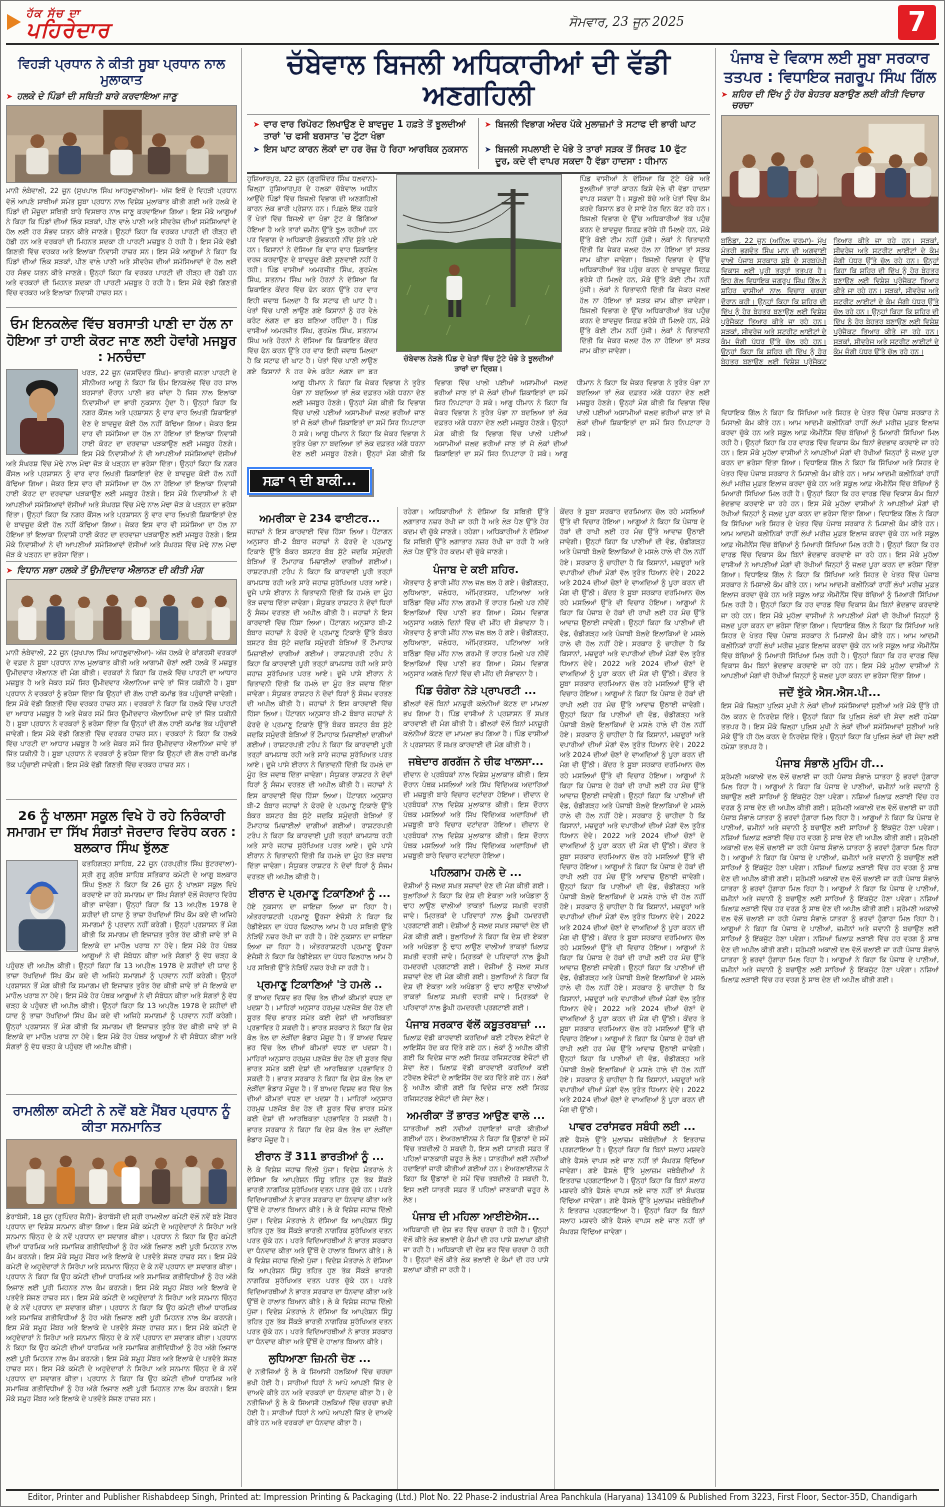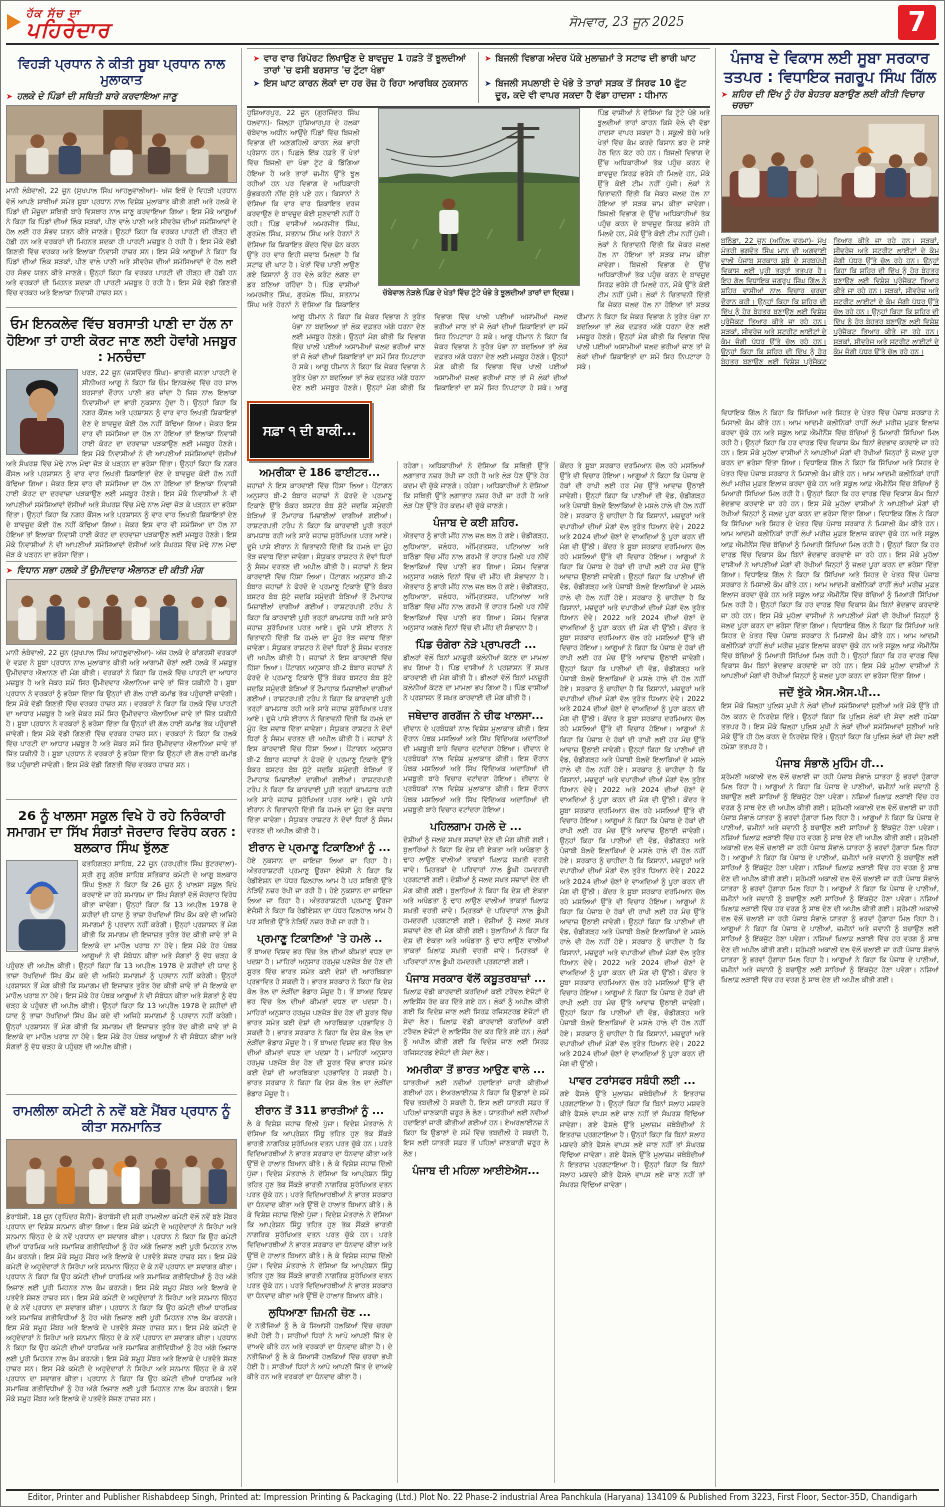--- a/index.html
+++ b/index.html
@@ -45,29 +45,29 @@
   .float-photo svg { display:block; width:100%; }
 
   
   .main-hl { font-size:27px; font-weight:bold; text-align:center; color:#111c40; margin:0 0 4px; line-height:1.15; }
   .bullets { display:grid; grid-template-columns:1fr 1fr; grid-template-rows:auto auto; grid-auto-flow:column;
              border-top:1px solid #999; border-bottom:2px solid #444; padding:3px 0; column-gap:0; }
   .bullet { display:flex; gap:4px; font-size:9px; font-weight:bold; line-height:1.3; padding:1px 6px; }
   .bullet:nth-child(-n+2) { border-right:1px solid #999; }
   .main-body { display:flex; gap:18px; margin-top:0; }
   .main-col { flex:1; height:200px; }
-  .main-photo-wrap { width:202px; flex:none;font-family:Liberation Serif, serif; }
+  .main-photo-wrap { width:166px; flex:none; }
   .main-photo { border:1px solid #777; height:178px; }
   .main-photo svg { display:block; width:100%; height:100%; }
   .photo-caption { font-size:7.5px; font-weight:bold; text-align:center; line-height:1.3; margin-top:2px; }
   .main-bottom { margin-top:4px; height:84px; column-count:3; column-gap:9px;margin-left:45px; }
 
   
   .cont-header { display:inline-block; background:#141414; color:#fff; font-weight:bold; font-size:13px;
-                 padding:20px 14px; margin:5px 0 0; border:2px solid #c2410c;
+                 padding:4px 14px; margin:5px 0 12px; border:2px solid #3b82f6;
                  box-shadow:inset 0 0 0 1px #fff, 2px 2px 0 #888; }
   .cont-cols { display:flex; height:1022px; overflow:hidden; }
   .cont-col { flex:1; padding:0 5px; border-left:1px solid #b5b5b5; overflow:hidden; }
   .cont-col:first-child { border-left:none; padding-left:0; }
   .seg-head { font-weight:bold; font-size:10.5px; text-align:center; margin:5px 0 2px; color:#101010; }
   .seg-body { font-size:7px; line-height:1.45; text-align:justify; color:#1c1c1c; }
 
   
   .two-col { column-count:2; column-gap:7px; height:172px;text-decoration:underline; }
   .right-cont { height:1074px; overflow:hidden; }
@@ -226,20 +226,21 @@
           <span>ਡੇਰਾਬੱਸੀ, 18 ਜੂਨ (ਰੁਪਿੰਦਰ ਜੈਨੀ)- ਡੇਰਾਬੱਸੀ ਦੀ ਸ਼੍ਰੀ ਰਾਮਲੀਲਾ ਕਮੇਟੀ ਵੱਲੋਂ ਨਵੇਂ ਬਣੇ ਮੈਂਬਰ ਪ੍ਰਧਾਨ ਦਾ ਵਿਸ਼ੇਸ਼ ਸਨਮਾਨ ਕੀਤਾ ਗਿਆ।</span>
           <span>ਇਸ ਮੌਕੇ ਕਮੇਟੀ ਦੇ ਅਹੁਦੇਦਾਰਾਂ ਨੇ ਸਿਰੋਪਾ ਅਤੇ ਸਨਮਾਨ ਚਿੰਨ੍ਹ ਦੇ ਕੇ ਨਵੇਂ ਪ੍ਰਧਾਨ ਦਾ ਸਵਾਗਤ ਕੀਤਾ। ਪ੍ਰਧਾਨ ਨੇ ਕਿਹਾ ਕਿ ਉਹ ਕਮੇਟੀ ਦੀਆਂ ਧਾਰਮਿਕ ਅਤੇ ਸਮਾਜਿਕ ਗਤੀਵਿਧੀਆਂ ਨੂੰ ਹੋਰ ਅੱਗੇ ਲਿਜਾਣ ਲਈ ਪੂਰੀ ਮਿਹਨਤ ਨਾਲ ਕੰਮ ਕਰਨਗੇ। ਇਸ ਮੌਕੇ ਸਮੂਹ ਮੈਂਬਰ ਅਤੇ ਇਲਾਕੇ ਦੇ ਪਤਵੰਤੇ ਸੱਜਣ ਹਾਜ਼ਰ ਸਨ। ਇਸ ਮੌਕੇ ਕਮੇਟੀ ਦੇ ਅਹੁਦੇਦਾਰਾਂ ਨੇ ਸਿਰੋਪਾ ਅਤੇ ਸਨਮਾਨ ਚਿੰਨ੍ਹ ਦੇ ਕੇ ਨਵੇਂ ਪ੍ਰਧਾਨ ਦਾ ਸਵਾਗਤ ਕੀਤਾ। ਪ੍ਰਧਾਨ ਨੇ ਕਿਹਾ ਕਿ ਉਹ ਕਮੇਟੀ ਦੀਆਂ ਧਾਰਮਿਕ ਅਤੇ ਸਮਾਜਿਕ ਗਤੀਵਿਧੀਆਂ ਨੂੰ ਹੋਰ ਅੱਗੇ ਲਿਜਾਣ ਲਈ ਪੂਰੀ ਮਿਹਨਤ ਨਾਲ ਕੰਮ ਕਰਨਗੇ। ਇਸ ਮੌਕੇ ਸਮੂਹ ਮੈਂਬਰ ਅਤੇ ਇਲਾਕੇ ਦੇ ਪਤਵੰਤੇ ਸੱਜਣ ਹਾਜ਼ਰ ਸਨ। ਇਸ ਮੌਕੇ ਕਮੇਟੀ ਦੇ ਅਹੁਦੇਦਾਰਾਂ ਨੇ ਸਿਰੋਪਾ ਅਤੇ ਸਨਮਾਨ ਚਿੰਨ੍ਹ ਦੇ ਕੇ ਨਵੇਂ ਪ੍ਰਧਾਨ ਦਾ ਸਵਾਗਤ ਕੀਤਾ। ਪ੍ਰਧਾਨ ਨੇ ਕਿਹਾ ਕਿ ਉਹ ਕਮੇਟੀ ਦੀਆਂ ਧਾਰਮਿਕ ਅਤੇ ਸਮਾਜਿਕ ਗਤੀਵਿਧੀਆਂ ਨੂੰ ਹੋਰ ਅੱਗੇ ਲਿਜਾਣ ਲਈ ਪੂਰੀ ਮਿਹਨਤ ਨਾਲ ਕੰਮ ਕਰਨਗੇ। ਇਸ ਮੌਕੇ ਸਮੂਹ ਮੈਂਬਰ ਅਤੇ ਇਲਾਕੇ ਦੇ ਪਤਵੰਤੇ ਸੱਜਣ ਹਾਜ਼ਰ ਸਨ। ਇਸ ਮੌਕੇ ਕਮੇਟੀ ਦੇ ਅਹੁਦੇਦਾਰਾਂ ਨੇ ਸਿਰੋਪਾ ਅਤੇ ਸਨਮਾਨ ਚਿੰਨ੍ਹ ਦੇ ਕੇ ਨਵੇਂ ਪ੍ਰਧਾਨ ਦਾ ਸਵਾਗਤ ਕੀਤਾ। ਪ੍ਰਧਾਨ ਨੇ ਕਿਹਾ ਕਿ ਉਹ ਕਮੇਟੀ ਦੀਆਂ ਧਾਰਮਿਕ ਅਤੇ ਸਮਾਜਿਕ ਗਤੀਵਿਧੀਆਂ ਨੂੰ ਹੋਰ ਅੱਗੇ ਲਿਜਾਣ ਲਈ ਪੂਰੀ ਮਿਹਨਤ ਨਾਲ ਕੰਮ ਕਰਨਗੇ। ਇਸ ਮੌਕੇ ਸਮੂਹ ਮੈਂਬਰ ਅਤੇ ਇਲਾਕੇ ਦੇ ਪਤਵੰਤੇ ਸੱਜਣ ਹਾਜ਼ਰ ਸਨ। ਇਸ ਮੌਕੇ ਕਮੇਟੀ ਦੇ ਅਹੁਦੇਦਾਰਾਂ ਨੇ ਸਿਰੋਪਾ ਅਤੇ ਸਨਮਾਨ ਚਿੰਨ੍ਹ ਦੇ ਕੇ ਨਵੇਂ ਪ੍ਰਧਾਨ ਦਾ ਸਵਾਗਤ ਕੀਤਾ। ਪ੍ਰਧਾਨ ਨੇ ਕਿਹਾ ਕਿ ਉਹ ਕਮੇਟੀ ਦੀਆਂ ਧਾਰਮਿਕ ਅਤੇ ਸਮਾਜਿਕ ਗਤੀਵਿਧੀਆਂ ਨੂੰ ਹੋਰ ਅੱਗੇ ਲਿਜਾਣ ਲਈ ਪੂਰੀ ਮਿਹਨਤ ਨਾਲ ਕੰਮ ਕਰਨਗੇ। ਇਸ ਮੌਕੇ ਸਮੂਹ ਮੈਂਬਰ ਅਤੇ ਇਲਾਕੇ ਦੇ ਪਤਵੰਤੇ ਸੱਜਣ ਹਾਜ਼ਰ ਸਨ।</span>
         </p>
       </article>
 
     </section>
 
     <section class="col-mid">
 
       <article>
+        <h1 class="main-hl">ਚੱਬੇਵਾਲ ਬਿਜਲੀ ਅਧਿਕਾਰੀਆਂ ਦੀ ਵੱਡੀ ਅਣਗਹਿਲੀ</h1>
 
         <div class="bullets">
           <div class="bullet">
             <span class="arr">➤</span>
             <span>ਵਾਰ ਵਾਰ ਰਿਪੋਰਟ ਲਿਖਾਉਣ ਦੇ ਬਾਵਜੂਦ 1 ਹਫ਼ਤੇ ਤੋਂ ਝੂਲਦੀਆਂ ਤਾਰਾਂ 'ਚ ਫਸੀ ਬਰਸਾਤ 'ਚ ਟੁੱਟਾ ਖੰਭਾ</span>
           </div>
           <div class="bullet">
             <span class="arr arr-navy">➤</span>
             <span>ਇਸ ਘਾਟ ਕਾਰਨ ਲੋਕਾਂ ਦਾ ਹਰ ਰੋਜ਼ ਹੋ ਰਿਹਾ ਆਰਥਿਕ ਨੁਕਸਾਨ</span>
           </div>
@@ -295,21 +296,21 @@
           <span>ਆਗੂ ਧੀਮਾਨ ਨੇ ਕਿਹਾ ਕਿ ਜੇਕਰ ਵਿਭਾਗ ਨੇ ਤੁਰੰਤ ਖੰਭਾ ਨਾ ਬਦਲਿਆ ਤਾਂ ਲੋਕ ਦਫ਼ਤਰ ਅੱਗੇ ਧਰਨਾ ਦੇਣ ਲਈ ਮਜਬੂਰ ਹੋਣਗੇ। ਉਨ੍ਹਾਂ ਮੰਗ ਕੀਤੀ ਕਿ ਵਿਭਾਗ ਵਿੱਚ ਖਾਲੀ ਪਈਆਂ ਅਸਾਮੀਆਂ ਜਲਦ ਭਰੀਆਂ ਜਾਣ ਤਾਂ ਜੋ ਲੋਕਾਂ ਦੀਆਂ ਸ਼ਿਕਾਇਤਾਂ ਦਾ ਸਮੇਂ ਸਿਰ ਨਿਪਟਾਰਾ ਹੋ ਸਕੇ। ਆਗੂ ਧੀਮਾਨ ਨੇ ਕਿਹਾ ਕਿ ਜੇਕਰ ਵਿਭਾਗ ਨੇ ਤੁਰੰਤ ਖੰਭਾ ਨਾ ਬਦਲਿਆ ਤਾਂ ਲੋਕ ਦਫ਼ਤਰ ਅੱਗੇ ਧਰਨਾ ਦੇਣ ਲਈ ਮਜਬੂਰ ਹੋਣਗੇ। ਉਨ੍ਹਾਂ ਮੰਗ ਕੀਤੀ ਕਿ ਵਿਭਾਗ ਵਿੱਚ ਖਾਲੀ ਪਈਆਂ ਅਸਾਮੀਆਂ ਜਲਦ ਭਰੀਆਂ ਜਾਣ ਤਾਂ ਜੋ ਲੋਕਾਂ ਦੀਆਂ ਸ਼ਿਕਾਇਤਾਂ ਦਾ ਸਮੇਂ ਸਿਰ ਨਿਪਟਾਰਾ ਹੋ ਸਕੇ। ਆਗੂ ਧੀਮਾਨ ਨੇ ਕਿਹਾ ਕਿ ਜੇਕਰ ਵਿਭਾਗ ਨੇ ਤੁਰੰਤ ਖੰਭਾ ਨਾ ਬਦਲਿਆ ਤਾਂ ਲੋਕ ਦਫ਼ਤਰ ਅੱਗੇ ਧਰਨਾ ਦੇਣ ਲਈ ਮਜਬੂਰ ਹੋਣਗੇ। ਉਨ੍ਹਾਂ ਮੰਗ ਕੀਤੀ ਕਿ ਵਿਭਾਗ ਵਿੱਚ ਖਾਲੀ ਪਈਆਂ ਅਸਾਮੀਆਂ ਜਲਦ ਭਰੀਆਂ ਜਾਣ ਤਾਂ ਜੋ ਲੋਕਾਂ ਦੀਆਂ ਸ਼ਿਕਾਇਤਾਂ ਦਾ ਸਮੇਂ ਸਿਰ ਨਿਪਟਾਰਾ ਹੋ ਸਕੇ। ਆਗੂ ਧੀਮਾਨ ਨੇ ਕਿਹਾ ਕਿ ਜੇਕਰ ਵਿਭਾਗ ਨੇ ਤੁਰੰਤ ਖੰਭਾ ਨਾ ਬਦਲਿਆ ਤਾਂ ਲੋਕ ਦਫ਼ਤਰ ਅੱਗੇ ਧਰਨਾ ਦੇਣ ਲਈ ਮਜਬੂਰ ਹੋਣਗੇ। ਉਨ੍ਹਾਂ ਮੰਗ ਕੀਤੀ ਕਿ ਵਿਭਾਗ ਵਿੱਚ ਖਾਲੀ ਪਈਆਂ ਅਸਾਮੀਆਂ ਜਲਦ ਭਰੀਆਂ ਜਾਣ ਤਾਂ ਜੋ ਲੋਕਾਂ ਦੀਆਂ ਸ਼ਿਕਾਇਤਾਂ ਦਾ ਸਮੇਂ ਸਿਰ ਨਿਪਟਾਰਾ ਹੋ ਸਕੇ।</span>
         </div>
       </article>
 
       <section>
         <div class="cont-header">
           <span>ਸਫ਼ਾ ੧ ਦੀ ਬਾਕੀ...</span>
         </div>
         <div class="cont-cols">
           <div class="cont-col">
-              <div class="seg-head">ਅਮਰੀਕਾ ਦੇ 186 ਫਾਈਟਰ...</div>
+              <div class="seg-head">ਅਮਰੀਕਾ ਦੇ 234 ਫਾਈਟਰ...</div>
               <div class="seg-body">ਜਹਾਜ਼ਾਂ ਨੇ ਇਸ ਕਾਰਵਾਈ ਵਿੱਚ ਹਿੱਸਾ ਲਿਆ। ਪੈਂਟਾਗਨ ਅਨੁਸਾਰ ਬੀ-2 ਬੰਬਾਰ ਜਹਾਜ਼ਾਂ ਨੇ ਫੋਰਦੋ ਦੇ ਪ੍ਰਮਾਣੂ ਟਿਕਾਣੇ ਉੱਤੇ ਬੰਕਰ ਬਸਟਰ ਬੰਬ ਸੁੱਟੇ ਜਦਕਿ ਸਮੁੰਦਰੀ ਬੇੜਿਆਂ ਤੋਂ ਟੌਮਾਹਾਕ ਮਿਜ਼ਾਈਲਾਂ ਦਾਗੀਆਂ ਗਈਆਂ। ਰਾਸ਼ਟਰਪਤੀ ਟਰੰਪ ਨੇ ਕਿਹਾ ਕਿ ਕਾਰਵਾਈ ਪੂਰੀ ਤਰ੍ਹਾਂ ਕਾਮਯਾਬ ਰਹੀ ਅਤੇ ਸਾਰੇ ਜਹਾਜ਼ ਸੁਰੱਖਿਅਤ ਪਰਤ ਆਏ। ਦੂਜੇ ਪਾਸੇ ਈਰਾਨ ਨੇ ਚਿਤਾਵਨੀ ਦਿੱਤੀ ਕਿ ਹਮਲੇ ਦਾ ਮੂੰਹ ਤੋੜ ਜਵਾਬ ਦਿੱਤਾ ਜਾਵੇਗਾ। ਸੰਯੁਕਤ ਰਾਸ਼ਟਰ ਨੇ ਦੋਵਾਂ ਧਿਰਾਂ ਨੂੰ ਸੰਜਮ ਵਰਤਣ ਦੀ ਅਪੀਲ ਕੀਤੀ ਹੈ। ਜਹਾਜ਼ਾਂ ਨੇ ਇਸ ਕਾਰਵਾਈ ਵਿੱਚ ਹਿੱਸਾ ਲਿਆ। ਪੈਂਟਾਗਨ ਅਨੁਸਾਰ ਬੀ-2 ਬੰਬਾਰ ਜਹਾਜ਼ਾਂ ਨੇ ਫੋਰਦੋ ਦੇ ਪ੍ਰਮਾਣੂ ਟਿਕਾਣੇ ਉੱਤੇ ਬੰਕਰ ਬਸਟਰ ਬੰਬ ਸੁੱਟੇ ਜਦਕਿ ਸਮੁੰਦਰੀ ਬੇੜਿਆਂ ਤੋਂ ਟੌਮਾਹਾਕ ਮਿਜ਼ਾਈਲਾਂ ਦਾਗੀਆਂ ਗਈਆਂ। ਰਾਸ਼ਟਰਪਤੀ ਟਰੰਪ ਨੇ ਕਿਹਾ ਕਿ ਕਾਰਵਾਈ ਪੂਰੀ ਤਰ੍ਹਾਂ ਕਾਮਯਾਬ ਰਹੀ ਅਤੇ ਸਾਰੇ ਜਹਾਜ਼ ਸੁਰੱਖਿਅਤ ਪਰਤ ਆਏ। ਦੂਜੇ ਪਾਸੇ ਈਰਾਨ ਨੇ ਚਿਤਾਵਨੀ ਦਿੱਤੀ ਕਿ ਹਮਲੇ ਦਾ ਮੂੰਹ ਤੋੜ ਜਵਾਬ ਦਿੱਤਾ ਜਾਵੇਗਾ। ਸੰਯੁਕਤ ਰਾਸ਼ਟਰ ਨੇ ਦੋਵਾਂ ਧਿਰਾਂ ਨੂੰ ਸੰਜਮ ਵਰਤਣ ਦੀ ਅਪੀਲ ਕੀਤੀ ਹੈ। ਜਹਾਜ਼ਾਂ ਨੇ ਇਸ ਕਾਰਵਾਈ ਵਿੱਚ ਹਿੱਸਾ ਲਿਆ। ਪੈਂਟਾਗਨ ਅਨੁਸਾਰ ਬੀ-2 ਬੰਬਾਰ ਜਹਾਜ਼ਾਂ ਨੇ ਫੋਰਦੋ ਦੇ ਪ੍ਰਮਾਣੂ ਟਿਕਾਣੇ ਉੱਤੇ ਬੰਕਰ ਬਸਟਰ ਬੰਬ ਸੁੱਟੇ ਜਦਕਿ ਸਮੁੰਦਰੀ ਬੇੜਿਆਂ ਤੋਂ ਟੌਮਾਹਾਕ ਮਿਜ਼ਾਈਲਾਂ ਦਾਗੀਆਂ ਗਈਆਂ। ਰਾਸ਼ਟਰਪਤੀ ਟਰੰਪ ਨੇ ਕਿਹਾ ਕਿ ਕਾਰਵਾਈ ਪੂਰੀ ਤਰ੍ਹਾਂ ਕਾਮਯਾਬ ਰਹੀ ਅਤੇ ਸਾਰੇ ਜਹਾਜ਼ ਸੁਰੱਖਿਅਤ ਪਰਤ ਆਏ। ਦੂਜੇ ਪਾਸੇ ਈਰਾਨ ਨੇ ਚਿਤਾਵਨੀ ਦਿੱਤੀ ਕਿ ਹਮਲੇ ਦਾ ਮੂੰਹ ਤੋੜ ਜਵਾਬ ਦਿੱਤਾ ਜਾਵੇਗਾ। ਸੰਯੁਕਤ ਰਾਸ਼ਟਰ ਨੇ ਦੋਵਾਂ ਧਿਰਾਂ ਨੂੰ ਸੰਜਮ ਵਰਤਣ ਦੀ ਅਪੀਲ ਕੀਤੀ ਹੈ। ਜਹਾਜ਼ਾਂ ਨੇ ਇਸ ਕਾਰਵਾਈ ਵਿੱਚ ਹਿੱਸਾ ਲਿਆ। ਪੈਂਟਾਗਨ ਅਨੁਸਾਰ ਬੀ-2 ਬੰਬਾਰ ਜਹਾਜ਼ਾਂ ਨੇ ਫੋਰਦੋ ਦੇ ਪ੍ਰਮਾਣੂ ਟਿਕਾਣੇ ਉੱਤੇ ਬੰਕਰ ਬਸਟਰ ਬੰਬ ਸੁੱਟੇ ਜਦਕਿ ਸਮੁੰਦਰੀ ਬੇੜਿਆਂ ਤੋਂ ਟੌਮਾਹਾਕ ਮਿਜ਼ਾਈਲਾਂ ਦਾਗੀਆਂ ਗਈਆਂ। ਰਾਸ਼ਟਰਪਤੀ ਟਰੰਪ ਨੇ ਕਿਹਾ ਕਿ ਕਾਰਵਾਈ ਪੂਰੀ ਤਰ੍ਹਾਂ ਕਾਮਯਾਬ ਰਹੀ ਅਤੇ ਸਾਰੇ ਜਹਾਜ਼ ਸੁਰੱਖਿਅਤ ਪਰਤ ਆਏ। ਦੂਜੇ ਪਾਸੇ ਈਰਾਨ ਨੇ ਚਿਤਾਵਨੀ ਦਿੱਤੀ ਕਿ ਹਮਲੇ ਦਾ ਮੂੰਹ ਤੋੜ ਜਵਾਬ ਦਿੱਤਾ ਜਾਵੇਗਾ। ਸੰਯੁਕਤ ਰਾਸ਼ਟਰ ਨੇ ਦੋਵਾਂ ਧਿਰਾਂ ਨੂੰ ਸੰਜਮ ਵਰਤਣ ਦੀ ਅਪੀਲ ਕੀਤੀ ਹੈ।</div>
               <div class="seg-head">ਈਰਾਨ ਦੇ ਪ੍ਰਮਾਣੂ ਟਿਕਾਣਿਆਂ ਨੂੰ ...</div>
               <div class="seg-body">ਹੋਏ ਨੁਕਸਾਨ ਦਾ ਜਾਇਜ਼ਾ ਲਿਆ ਜਾ ਰਿਹਾ ਹੈ। ਅੰਤਰਰਾਸ਼ਟਰੀ ਪ੍ਰਮਾਣੂ ਊਰਜਾ ਏਜੰਸੀ ਨੇ ਕਿਹਾ ਕਿ ਰੇਡੀਏਸ਼ਨ ਦਾ ਪੱਧਰ ਫਿਲਹਾਲ ਆਮ ਹੈ ਪਰ ਸਥਿਤੀ ਉੱਤੇ ਨੇੜਿਓਂ ਨਜ਼ਰ ਰੱਖੀ ਜਾ ਰਹੀ ਹੈ। ਹੋਏ ਨੁਕਸਾਨ ਦਾ ਜਾਇਜ਼ਾ ਲਿਆ ਜਾ ਰਿਹਾ ਹੈ। ਅੰਤਰਰਾਸ਼ਟਰੀ ਪ੍ਰਮਾਣੂ ਊਰਜਾ ਏਜੰਸੀ ਨੇ ਕਿਹਾ ਕਿ ਰੇਡੀਏਸ਼ਨ ਦਾ ਪੱਧਰ ਫਿਲਹਾਲ ਆਮ ਹੈ ਪਰ ਸਥਿਤੀ ਉੱਤੇ ਨੇੜਿਓਂ ਨਜ਼ਰ ਰੱਖੀ ਜਾ ਰਹੀ ਹੈ।</div>
               <div class="seg-head">ਪ੍ਰਮਾਣੂ ਟਿਕਾਣਿਆਂ 'ਤੇ ਹਮਲੇ ..</div>
               <div class="seg-body">ਤੋਂ ਬਾਅਦ ਵਿਸ਼ਵ ਭਰ ਵਿੱਚ ਤੇਲ ਦੀਆਂ ਕੀਮਤਾਂ ਵਧਣ ਦਾ ਖਦਸ਼ਾ ਹੈ। ਮਾਹਿਰਾਂ ਅਨੁਸਾਰ ਹਰਮੁਜ਼ ਪਣਜੋੜ ਬੰਦ ਹੋਣ ਦੀ ਸੂਰਤ ਵਿੱਚ ਭਾਰਤ ਸਮੇਤ ਕਈ ਦੇਸ਼ਾਂ ਦੀ ਆਰਥਿਕਤਾ ਪ੍ਰਭਾਵਿਤ ਹੋ ਸਕਦੀ ਹੈ। ਭਾਰਤ ਸਰਕਾਰ ਨੇ ਕਿਹਾ ਕਿ ਦੇਸ਼ ਕੋਲ ਤੇਲ ਦਾ ਲੋੜੀਂਦਾ ਭੰਡਾਰ ਮੌਜੂਦ ਹੈ। ਤੋਂ ਬਾਅਦ ਵਿਸ਼ਵ ਭਰ ਵਿੱਚ ਤੇਲ ਦੀਆਂ ਕੀਮਤਾਂ ਵਧਣ ਦਾ ਖਦਸ਼ਾ ਹੈ। ਮਾਹਿਰਾਂ ਅਨੁਸਾਰ ਹਰਮੁਜ਼ ਪਣਜੋੜ ਬੰਦ ਹੋਣ ਦੀ ਸੂਰਤ ਵਿੱਚ ਭਾਰਤ ਸਮੇਤ ਕਈ ਦੇਸ਼ਾਂ ਦੀ ਆਰਥਿਕਤਾ ਪ੍ਰਭਾਵਿਤ ਹੋ ਸਕਦੀ ਹੈ। ਭਾਰਤ ਸਰਕਾਰ ਨੇ ਕਿਹਾ ਕਿ ਦੇਸ਼ ਕੋਲ ਤੇਲ ਦਾ ਲੋੜੀਂਦਾ ਭੰਡਾਰ ਮੌਜੂਦ ਹੈ। ਤੋਂ ਬਾਅਦ ਵਿਸ਼ਵ ਭਰ ਵਿੱਚ ਤੇਲ ਦੀਆਂ ਕੀਮਤਾਂ ਵਧਣ ਦਾ ਖਦਸ਼ਾ ਹੈ। ਮਾਹਿਰਾਂ ਅਨੁਸਾਰ ਹਰਮੁਜ਼ ਪਣਜੋੜ ਬੰਦ ਹੋਣ ਦੀ ਸੂਰਤ ਵਿੱਚ ਭਾਰਤ ਸਮੇਤ ਕਈ ਦੇਸ਼ਾਂ ਦੀ ਆਰਥਿਕਤਾ ਪ੍ਰਭਾਵਿਤ ਹੋ ਸਕਦੀ ਹੈ। ਭਾਰਤ ਸਰਕਾਰ ਨੇ ਕਿਹਾ ਕਿ ਦੇਸ਼ ਕੋਲ ਤੇਲ ਦਾ ਲੋੜੀਂਦਾ ਭੰਡਾਰ ਮੌਜੂਦ ਹੈ।</div>
               <div class="seg-head">ਈਰਾਨ ਤੋਂ 311 ਭਾਰਤੀਆਂ ਨੂੰ ...</div>
               <div class="seg-body">ਲੈ ਕੇ ਵਿਸ਼ੇਸ਼ ਜਹਾਜ਼ ਦਿੱਲੀ ਪੁੱਜਾ। ਵਿਦੇਸ਼ ਮੰਤਰਾਲੇ ਨੇ ਦੱਸਿਆ ਕਿ ਆਪ੍ਰੇਸ਼ਨ ਸਿੰਧੂ ਤਹਿਤ ਹੁਣ ਤੱਕ ਸੈਂਕੜੇ ਭਾਰਤੀ ਨਾਗਰਿਕ ਸੁਰੱਖਿਅਤ ਵਤਨ ਪਰਤ ਚੁੱਕੇ ਹਨ। ਪਰਤੇ ਵਿਦਿਆਰਥੀਆਂ ਨੇ ਭਾਰਤ ਸਰਕਾਰ ਦਾ ਧੰਨਵਾਦ ਕੀਤਾ ਅਤੇ ਉੱਥੋਂ ਦੇ ਹਾਲਾਤ ਬਿਆਨ ਕੀਤੇ। ਲੈ ਕੇ ਵਿਸ਼ੇਸ਼ ਜਹਾਜ਼ ਦਿੱਲੀ ਪੁੱਜਾ। ਵਿਦੇਸ਼ ਮੰਤਰਾਲੇ ਨੇ ਦੱਸਿਆ ਕਿ ਆਪ੍ਰੇਸ਼ਨ ਸਿੰਧੂ ਤਹਿਤ ਹੁਣ ਤੱਕ ਸੈਂਕੜੇ ਭਾਰਤੀ ਨਾਗਰਿਕ ਸੁਰੱਖਿਅਤ ਵਤਨ ਪਰਤ ਚੁੱਕੇ ਹਨ। ਪਰਤੇ ਵਿਦਿਆਰਥੀਆਂ ਨੇ ਭਾਰਤ ਸਰਕਾਰ ਦਾ ਧੰਨਵਾਦ ਕੀਤਾ ਅਤੇ ਉੱਥੋਂ ਦੇ ਹਾਲਾਤ ਬਿਆਨ ਕੀਤੇ। ਲੈ ਕੇ ਵਿਸ਼ੇਸ਼ ਜਹਾਜ਼ ਦਿੱਲੀ ਪੁੱਜਾ। ਵਿਦੇਸ਼ ਮੰਤਰਾਲੇ ਨੇ ਦੱਸਿਆ ਕਿ ਆਪ੍ਰੇਸ਼ਨ ਸਿੰਧੂ ਤਹਿਤ ਹੁਣ ਤੱਕ ਸੈਂਕੜੇ ਭਾਰਤੀ ਨਾਗਰਿਕ ਸੁਰੱਖਿਅਤ ਵਤਨ ਪਰਤ ਚੁੱਕੇ ਹਨ। ਪਰਤੇ ਵਿਦਿਆਰਥੀਆਂ ਨੇ ਭਾਰਤ ਸਰਕਾਰ ਦਾ ਧੰਨਵਾਦ ਕੀਤਾ ਅਤੇ ਉੱਥੋਂ ਦੇ ਹਾਲਾਤ ਬਿਆਨ ਕੀਤੇ। ਲੈ ਕੇ ਵਿਸ਼ੇਸ਼ ਜਹਾਜ਼ ਦਿੱਲੀ ਪੁੱਜਾ। ਵਿਦੇਸ਼ ਮੰਤਰਾਲੇ ਨੇ ਦੱਸਿਆ ਕਿ ਆਪ੍ਰੇਸ਼ਨ ਸਿੰਧੂ ਤਹਿਤ ਹੁਣ ਤੱਕ ਸੈਂਕੜੇ ਭਾਰਤੀ ਨਾਗਰਿਕ ਸੁਰੱਖਿਅਤ ਵਤਨ ਪਰਤ ਚੁੱਕੇ ਹਨ। ਪਰਤੇ ਵਿਦਿਆਰਥੀਆਂ ਨੇ ਭਾਰਤ ਸਰਕਾਰ ਦਾ ਧੰਨਵਾਦ ਕੀਤਾ ਅਤੇ ਉੱਥੋਂ ਦੇ ਹਾਲਾਤ ਬਿਆਨ ਕੀਤੇ।</div>
               <div class="seg-head">ਲੁਧਿਆਣਾ ਜ਼ਿਮਨੀ ਚੋਣ ...</div>
               <div class="seg-body">ਦੇ ਨਤੀਜਿਆਂ ਨੂੰ ਲੈ ਕੇ ਸਿਆਸੀ ਹਲਕਿਆਂ ਵਿੱਚ ਚਰਚਾ ਭਖੀ ਹੋਈ ਹੈ। ਸਾਰੀਆਂ ਧਿਰਾਂ ਨੇ ਆਪੋ ਆਪਣੀ ਜਿੱਤ ਦੇ ਦਾਅਵੇ ਕੀਤੇ ਹਨ ਅਤੇ ਵਰਕਰਾਂ ਦਾ ਧੰਨਵਾਦ ਕੀਤਾ ਹੈ। ਦੇ ਨਤੀਜਿਆਂ ਨੂੰ ਲੈ ਕੇ ਸਿਆਸੀ ਹਲਕਿਆਂ ਵਿੱਚ ਚਰਚਾ ਭਖੀ ਹੋਈ ਹੈ। ਸਾਰੀਆਂ ਧਿਰਾਂ ਨੇ ਆਪੋ ਆਪਣੀ ਜਿੱਤ ਦੇ ਦਾਅਵੇ ਕੀਤੇ ਹਨ ਅਤੇ ਵਰਕਰਾਂ ਦਾ ਧੰਨਵਾਦ ਕੀਤਾ ਹੈ।</div>
             </div>
@@ -321,20 +322,21 @@
               <div class="seg-body">ਡੀਲਰਾਂ ਵੱਲੋਂ ਬਿਨਾਂ ਮਨਜ਼ੂਰੀ ਕਲੋਨੀਆਂ ਕੱਟਣ ਦਾ ਮਾਮਲਾ ਭਖ ਗਿਆ ਹੈ। ਪਿੰਡ ਵਾਸੀਆਂ ਨੇ ਪ੍ਰਸ਼ਾਸਨ ਤੋਂ ਸਖ਼ਤ ਕਾਰਵਾਈ ਦੀ ਮੰਗ ਕੀਤੀ ਹੈ। ਡੀਲਰਾਂ ਵੱਲੋਂ ਬਿਨਾਂ ਮਨਜ਼ੂਰੀ ਕਲੋਨੀਆਂ ਕੱਟਣ ਦਾ ਮਾਮਲਾ ਭਖ ਗਿਆ ਹੈ। ਪਿੰਡ ਵਾਸੀਆਂ ਨੇ ਪ੍ਰਸ਼ਾਸਨ ਤੋਂ ਸਖ਼ਤ ਕਾਰਵਾਈ ਦੀ ਮੰਗ ਕੀਤੀ ਹੈ।</div>
               <div class="seg-head">ਜਥੇਦਾਰ ਗਰਗੱਜ ਨੇ ਚੀਫ ਖਾਲਸਾ...</div>
               <div class="seg-body">ਦੀਵਾਨ ਦੇ ਪ੍ਰਬੰਧਕਾਂ ਨਾਲ ਵਿਸ਼ੇਸ਼ ਮੁਲਾਕਾਤ ਕੀਤੀ। ਇਸ ਦੌਰਾਨ ਪੰਥਕ ਮਸਲਿਆਂ ਅਤੇ ਸਿੱਖ ਵਿੱਦਿਅਕ ਅਦਾਰਿਆਂ ਦੀ ਮਜ਼ਬੂਤੀ ਬਾਰੇ ਵਿਚਾਰ ਵਟਾਂਦਰਾ ਹੋਇਆ। ਦੀਵਾਨ ਦੇ ਪ੍ਰਬੰਧਕਾਂ ਨਾਲ ਵਿਸ਼ੇਸ਼ ਮੁਲਾਕਾਤ ਕੀਤੀ। ਇਸ ਦੌਰਾਨ ਪੰਥਕ ਮਸਲਿਆਂ ਅਤੇ ਸਿੱਖ ਵਿੱਦਿਅਕ ਅਦਾਰਿਆਂ ਦੀ ਮਜ਼ਬੂਤੀ ਬਾਰੇ ਵਿਚਾਰ ਵਟਾਂਦਰਾ ਹੋਇਆ। ਦੀਵਾਨ ਦੇ ਪ੍ਰਬੰਧਕਾਂ ਨਾਲ ਵਿਸ਼ੇਸ਼ ਮੁਲਾਕਾਤ ਕੀਤੀ। ਇਸ ਦੌਰਾਨ ਪੰਥਕ ਮਸਲਿਆਂ ਅਤੇ ਸਿੱਖ ਵਿੱਦਿਅਕ ਅਦਾਰਿਆਂ ਦੀ ਮਜ਼ਬੂਤੀ ਬਾਰੇ ਵਿਚਾਰ ਵਟਾਂਦਰਾ ਹੋਇਆ।</div>
               <div class="seg-head">ਪਹਿਲਗਾਮ ਹਮਲੇ ਦੇ ...</div>
               <div class="seg-body">ਦੋਸ਼ੀਆਂ ਨੂੰ ਜਲਦ ਸਖ਼ਤ ਸਜ਼ਾਵਾਂ ਦੇਣ ਦੀ ਮੰਗ ਕੀਤੀ ਗਈ। ਬੁਲਾਰਿਆਂ ਨੇ ਕਿਹਾ ਕਿ ਦੇਸ਼ ਦੀ ਏਕਤਾ ਅਤੇ ਅਖੰਡਤਾ ਨੂੰ ਢਾਹ ਲਾਉਣ ਵਾਲੀਆਂ ਤਾਕਤਾਂ ਖ਼ਿਲਾਫ਼ ਸਖ਼ਤੀ ਵਰਤੀ ਜਾਵੇ। ਮ੍ਰਿਤਕਾਂ ਦੇ ਪਰਿਵਾਰਾਂ ਨਾਲ ਡੂੰਘੀ ਹਮਦਰਦੀ ਪ੍ਰਗਟਾਈ ਗਈ। ਦੋਸ਼ੀਆਂ ਨੂੰ ਜਲਦ ਸਖ਼ਤ ਸਜ਼ਾਵਾਂ ਦੇਣ ਦੀ ਮੰਗ ਕੀਤੀ ਗਈ। ਬੁਲਾਰਿਆਂ ਨੇ ਕਿਹਾ ਕਿ ਦੇਸ਼ ਦੀ ਏਕਤਾ ਅਤੇ ਅਖੰਡਤਾ ਨੂੰ ਢਾਹ ਲਾਉਣ ਵਾਲੀਆਂ ਤਾਕਤਾਂ ਖ਼ਿਲਾਫ਼ ਸਖ਼ਤੀ ਵਰਤੀ ਜਾਵੇ। ਮ੍ਰਿਤਕਾਂ ਦੇ ਪਰਿਵਾਰਾਂ ਨਾਲ ਡੂੰਘੀ ਹਮਦਰਦੀ ਪ੍ਰਗਟਾਈ ਗਈ। ਦੋਸ਼ੀਆਂ ਨੂੰ ਜਲਦ ਸਖ਼ਤ ਸਜ਼ਾਵਾਂ ਦੇਣ ਦੀ ਮੰਗ ਕੀਤੀ ਗਈ। ਬੁਲਾਰਿਆਂ ਨੇ ਕਿਹਾ ਕਿ ਦੇਸ਼ ਦੀ ਏਕਤਾ ਅਤੇ ਅਖੰਡਤਾ ਨੂੰ ਢਾਹ ਲਾਉਣ ਵਾਲੀਆਂ ਤਾਕਤਾਂ ਖ਼ਿਲਾਫ਼ ਸਖ਼ਤੀ ਵਰਤੀ ਜਾਵੇ। ਮ੍ਰਿਤਕਾਂ ਦੇ ਪਰਿਵਾਰਾਂ ਨਾਲ ਡੂੰਘੀ ਹਮਦਰਦੀ ਪ੍ਰਗਟਾਈ ਗਈ।</div>
               <div class="seg-head">ਪੰਜਾਬ ਸਰਕਾਰ ਵੱਲੋਂ ਕਬੂਤਰਬਾਜ਼ਾਂ ...</div>
               <div class="seg-body">ਖ਼ਿਲਾਫ਼ ਵੱਡੀ ਕਾਰਵਾਈ ਕਰਦਿਆਂ ਕਈ ਟਰੈਵਲ ਏਜੰਟਾਂ ਦੇ ਲਾਇਸੈਂਸ ਰੱਦ ਕਰ ਦਿੱਤੇ ਗਏ ਹਨ। ਲੋਕਾਂ ਨੂੰ ਅਪੀਲ ਕੀਤੀ ਗਈ ਕਿ ਵਿਦੇਸ਼ ਜਾਣ ਲਈ ਸਿਰਫ਼ ਰਜਿਸਟਰਡ ਏਜੰਟਾਂ ਦੀ ਸੇਵਾ ਲੈਣ। ਖ਼ਿਲਾਫ਼ ਵੱਡੀ ਕਾਰਵਾਈ ਕਰਦਿਆਂ ਕਈ ਟਰੈਵਲ ਏਜੰਟਾਂ ਦੇ ਲਾਇਸੈਂਸ ਰੱਦ ਕਰ ਦਿੱਤੇ ਗਏ ਹਨ। ਲੋਕਾਂ ਨੂੰ ਅਪੀਲ ਕੀਤੀ ਗਈ ਕਿ ਵਿਦੇਸ਼ ਜਾਣ ਲਈ ਸਿਰਫ਼ ਰਜਿਸਟਰਡ ਏਜੰਟਾਂ ਦੀ ਸੇਵਾ ਲੈਣ।</div>
               <div class="seg-head">ਅਮਰੀਕਾ ਤੋਂ ਭਾਰਤ ਆਉਣ ਵਾਲੇ ...</div>
               <div class="seg-body">ਯਾਤਰੀਆਂ ਲਈ ਨਵੀਆਂ ਹਦਾਇਤਾਂ ਜਾਰੀ ਕੀਤੀਆਂ ਗਈਆਂ ਹਨ। ਏਅਰਲਾਈਨਜ਼ ਨੇ ਕਿਹਾ ਕਿ ਉਡਾਣਾਂ ਦੇ ਸਮੇਂ ਵਿੱਚ ਤਬਦੀਲੀ ਹੋ ਸਕਦੀ ਹੈ, ਇਸ ਲਈ ਯਾਤਰੀ ਸਫ਼ਰ ਤੋਂ ਪਹਿਲਾਂ ਜਾਣਕਾਰੀ ਜ਼ਰੂਰ ਲੈ ਲੈਣ। ਯਾਤਰੀਆਂ ਲਈ ਨਵੀਆਂ ਹਦਾਇਤਾਂ ਜਾਰੀ ਕੀਤੀਆਂ ਗਈਆਂ ਹਨ। ਏਅਰਲਾਈਨਜ਼ ਨੇ ਕਿਹਾ ਕਿ ਉਡਾਣਾਂ ਦੇ ਸਮੇਂ ਵਿੱਚ ਤਬਦੀਲੀ ਹੋ ਸਕਦੀ ਹੈ, ਇਸ ਲਈ ਯਾਤਰੀ ਸਫ਼ਰ ਤੋਂ ਪਹਿਲਾਂ ਜਾਣਕਾਰੀ ਜ਼ਰੂਰ ਲੈ ਲੈਣ।</div>
               <div class="seg-head">ਪੰਜਾਬ ਦੀ ਮਹਿਲਾ ਆਈਏਐਸ...</div>
+              <div class="seg-body">ਅਧਿਕਾਰੀ ਦੀ ਦੇਸ਼ ਭਰ ਵਿੱਚ ਚਰਚਾ ਹੋ ਰਹੀ ਹੈ। ਉਨ੍ਹਾਂ ਵੱਲੋਂ ਕੀਤੇ ਲੋਕ ਭਲਾਈ ਦੇ ਕੰਮਾਂ ਦੀ ਹਰ ਪਾਸੇ ਸ਼ਲਾਘਾ ਕੀਤੀ ਜਾ ਰਹੀ ਹੈ। ਅਧਿਕਾਰੀ ਦੀ ਦੇਸ਼ ਭਰ ਵਿੱਚ ਚਰਚਾ ਹੋ ਰਹੀ ਹੈ। ਉਨ੍ਹਾਂ ਵੱਲੋਂ ਕੀਤੇ ਲੋਕ ਭਲਾਈ ਦੇ ਕੰਮਾਂ ਦੀ ਹਰ ਪਾਸੇ ਸ਼ਲਾਘਾ ਕੀਤੀ ਜਾ ਰਹੀ ਹੈ।</div>
             </div>
           <div class="cont-col">
               <div class="seg-body">ਕੇਂਦਰ ਤੇ ਸੂਬਾ ਸਰਕਾਰ ਦਰਮਿਆਨ ਚੱਲ ਰਹੇ ਮਸਲਿਆਂ ਉੱਤੇ ਵੀ ਵਿਚਾਰ ਹੋਇਆ। ਆਗੂਆਂ ਨੇ ਕਿਹਾ ਕਿ ਪੰਜਾਬ ਦੇ ਹੱਕਾਂ ਦੀ ਰਾਖੀ ਲਈ ਹਰ ਮੰਚ ਉੱਤੇ ਆਵਾਜ਼ ਉਠਾਈ ਜਾਵੇਗੀ। ਉਨ੍ਹਾਂ ਕਿਹਾ ਕਿ ਪਾਣੀਆਂ ਦੀ ਵੰਡ, ਚੰਡੀਗੜ੍ਹ ਅਤੇ ਪੰਜਾਬੀ ਬੋਲਦੇ ਇਲਾਕਿਆਂ ਦੇ ਮਸਲੇ ਹਾਲੇ ਵੀ ਹੱਲ ਨਹੀਂ ਹੋਏ। ਸਰਕਾਰ ਨੂੰ ਚਾਹੀਦਾ ਹੈ ਕਿ ਕਿਸਾਨਾਂ, ਮਜ਼ਦੂਰਾਂ ਅਤੇ ਵਪਾਰੀਆਂ ਦੀਆਂ ਮੰਗਾਂ ਵੱਲ ਤੁਰੰਤ ਧਿਆਨ ਦੇਵੇ। 2022 ਅਤੇ 2024 ਦੀਆਂ ਚੋਣਾਂ ਦੇ ਵਾਅਦਿਆਂ ਨੂੰ ਪੂਰਾ ਕਰਨ ਦੀ ਮੰਗ ਵੀ ਉੱਠੀ। ਕੇਂਦਰ ਤੇ ਸੂਬਾ ਸਰਕਾਰ ਦਰਮਿਆਨ ਚੱਲ ਰਹੇ ਮਸਲਿਆਂ ਉੱਤੇ ਵੀ ਵਿਚਾਰ ਹੋਇਆ। ਆਗੂਆਂ ਨੇ ਕਿਹਾ ਕਿ ਪੰਜਾਬ ਦੇ ਹੱਕਾਂ ਦੀ ਰਾਖੀ ਲਈ ਹਰ ਮੰਚ ਉੱਤੇ ਆਵਾਜ਼ ਉਠਾਈ ਜਾਵੇਗੀ। ਉਨ੍ਹਾਂ ਕਿਹਾ ਕਿ ਪਾਣੀਆਂ ਦੀ ਵੰਡ, ਚੰਡੀਗੜ੍ਹ ਅਤੇ ਪੰਜਾਬੀ ਬੋਲਦੇ ਇਲਾਕਿਆਂ ਦੇ ਮਸਲੇ ਹਾਲੇ ਵੀ ਹੱਲ ਨਹੀਂ ਹੋਏ। ਸਰਕਾਰ ਨੂੰ ਚਾਹੀਦਾ ਹੈ ਕਿ ਕਿਸਾਨਾਂ, ਮਜ਼ਦੂਰਾਂ ਅਤੇ ਵਪਾਰੀਆਂ ਦੀਆਂ ਮੰਗਾਂ ਵੱਲ ਤੁਰੰਤ ਧਿਆਨ ਦੇਵੇ। 2022 ਅਤੇ 2024 ਦੀਆਂ ਚੋਣਾਂ ਦੇ ਵਾਅਦਿਆਂ ਨੂੰ ਪੂਰਾ ਕਰਨ ਦੀ ਮੰਗ ਵੀ ਉੱਠੀ। ਕੇਂਦਰ ਤੇ ਸੂਬਾ ਸਰਕਾਰ ਦਰਮਿਆਨ ਚੱਲ ਰਹੇ ਮਸਲਿਆਂ ਉੱਤੇ ਵੀ ਵਿਚਾਰ ਹੋਇਆ। ਆਗੂਆਂ ਨੇ ਕਿਹਾ ਕਿ ਪੰਜਾਬ ਦੇ ਹੱਕਾਂ ਦੀ ਰਾਖੀ ਲਈ ਹਰ ਮੰਚ ਉੱਤੇ ਆਵਾਜ਼ ਉਠਾਈ ਜਾਵੇਗੀ। ਉਨ੍ਹਾਂ ਕਿਹਾ ਕਿ ਪਾਣੀਆਂ ਦੀ ਵੰਡ, ਚੰਡੀਗੜ੍ਹ ਅਤੇ ਪੰਜਾਬੀ ਬੋਲਦੇ ਇਲਾਕਿਆਂ ਦੇ ਮਸਲੇ ਹਾਲੇ ਵੀ ਹੱਲ ਨਹੀਂ ਹੋਏ। ਸਰਕਾਰ ਨੂੰ ਚਾਹੀਦਾ ਹੈ ਕਿ ਕਿਸਾਨਾਂ, ਮਜ਼ਦੂਰਾਂ ਅਤੇ ਵਪਾਰੀਆਂ ਦੀਆਂ ਮੰਗਾਂ ਵੱਲ ਤੁਰੰਤ ਧਿਆਨ ਦੇਵੇ। 2022 ਅਤੇ 2024 ਦੀਆਂ ਚੋਣਾਂ ਦੇ ਵਾਅਦਿਆਂ ਨੂੰ ਪੂਰਾ ਕਰਨ ਦੀ ਮੰਗ ਵੀ ਉੱਠੀ। ਕੇਂਦਰ ਤੇ ਸੂਬਾ ਸਰਕਾਰ ਦਰਮਿਆਨ ਚੱਲ ਰਹੇ ਮਸਲਿਆਂ ਉੱਤੇ ਵੀ ਵਿਚਾਰ ਹੋਇਆ। ਆਗੂਆਂ ਨੇ ਕਿਹਾ ਕਿ ਪੰਜਾਬ ਦੇ ਹੱਕਾਂ ਦੀ ਰਾਖੀ ਲਈ ਹਰ ਮੰਚ ਉੱਤੇ ਆਵਾਜ਼ ਉਠਾਈ ਜਾਵੇਗੀ। ਉਨ੍ਹਾਂ ਕਿਹਾ ਕਿ ਪਾਣੀਆਂ ਦੀ ਵੰਡ, ਚੰਡੀਗੜ੍ਹ ਅਤੇ ਪੰਜਾਬੀ ਬੋਲਦੇ ਇਲਾਕਿਆਂ ਦੇ ਮਸਲੇ ਹਾਲੇ ਵੀ ਹੱਲ ਨਹੀਂ ਹੋਏ। ਸਰਕਾਰ ਨੂੰ ਚਾਹੀਦਾ ਹੈ ਕਿ ਕਿਸਾਨਾਂ, ਮਜ਼ਦੂਰਾਂ ਅਤੇ ਵਪਾਰੀਆਂ ਦੀਆਂ ਮੰਗਾਂ ਵੱਲ ਤੁਰੰਤ ਧਿਆਨ ਦੇਵੇ। 2022 ਅਤੇ 2024 ਦੀਆਂ ਚੋਣਾਂ ਦੇ ਵਾਅਦਿਆਂ ਨੂੰ ਪੂਰਾ ਕਰਨ ਦੀ ਮੰਗ ਵੀ ਉੱਠੀ। ਕੇਂਦਰ ਤੇ ਸੂਬਾ ਸਰਕਾਰ ਦਰਮਿਆਨ ਚੱਲ ਰਹੇ ਮਸਲਿਆਂ ਉੱਤੇ ਵੀ ਵਿਚਾਰ ਹੋਇਆ। ਆਗੂਆਂ ਨੇ ਕਿਹਾ ਕਿ ਪੰਜਾਬ ਦੇ ਹੱਕਾਂ ਦੀ ਰਾਖੀ ਲਈ ਹਰ ਮੰਚ ਉੱਤੇ ਆਵਾਜ਼ ਉਠਾਈ ਜਾਵੇਗੀ। ਉਨ੍ਹਾਂ ਕਿਹਾ ਕਿ ਪਾਣੀਆਂ ਦੀ ਵੰਡ, ਚੰਡੀਗੜ੍ਹ ਅਤੇ ਪੰਜਾਬੀ ਬੋਲਦੇ ਇਲਾਕਿਆਂ ਦੇ ਮਸਲੇ ਹਾਲੇ ਵੀ ਹੱਲ ਨਹੀਂ ਹੋਏ। ਸਰਕਾਰ ਨੂੰ ਚਾਹੀਦਾ ਹੈ ਕਿ ਕਿਸਾਨਾਂ, ਮਜ਼ਦੂਰਾਂ ਅਤੇ ਵਪਾਰੀਆਂ ਦੀਆਂ ਮੰਗਾਂ ਵੱਲ ਤੁਰੰਤ ਧਿਆਨ ਦੇਵੇ। 2022 ਅਤੇ 2024 ਦੀਆਂ ਚੋਣਾਂ ਦੇ ਵਾਅਦਿਆਂ ਨੂੰ ਪੂਰਾ ਕਰਨ ਦੀ ਮੰਗ ਵੀ ਉੱਠੀ। ਕੇਂਦਰ ਤੇ ਸੂਬਾ ਸਰਕਾਰ ਦਰਮਿਆਨ ਚੱਲ ਰਹੇ ਮਸਲਿਆਂ ਉੱਤੇ ਵੀ ਵਿਚਾਰ ਹੋਇਆ। ਆਗੂਆਂ ਨੇ ਕਿਹਾ ਕਿ ਪੰਜਾਬ ਦੇ ਹੱਕਾਂ ਦੀ ਰਾਖੀ ਲਈ ਹਰ ਮੰਚ ਉੱਤੇ ਆਵਾਜ਼ ਉਠਾਈ ਜਾਵੇਗੀ। ਉਨ੍ਹਾਂ ਕਿਹਾ ਕਿ ਪਾਣੀਆਂ ਦੀ ਵੰਡ, ਚੰਡੀਗੜ੍ਹ ਅਤੇ ਪੰਜਾਬੀ ਬੋਲਦੇ ਇਲਾਕਿਆਂ ਦੇ ਮਸਲੇ ਹਾਲੇ ਵੀ ਹੱਲ ਨਹੀਂ ਹੋਏ। ਸਰਕਾਰ ਨੂੰ ਚਾਹੀਦਾ ਹੈ ਕਿ ਕਿਸਾਨਾਂ, ਮਜ਼ਦੂਰਾਂ ਅਤੇ ਵਪਾਰੀਆਂ ਦੀਆਂ ਮੰਗਾਂ ਵੱਲ ਤੁਰੰਤ ਧਿਆਨ ਦੇਵੇ। 2022 ਅਤੇ 2024 ਦੀਆਂ ਚੋਣਾਂ ਦੇ ਵਾਅਦਿਆਂ ਨੂੰ ਪੂਰਾ ਕਰਨ ਦੀ ਮੰਗ ਵੀ ਉੱਠੀ। ਕੇਂਦਰ ਤੇ ਸੂਬਾ ਸਰਕਾਰ ਦਰਮਿਆਨ ਚੱਲ ਰਹੇ ਮਸਲਿਆਂ ਉੱਤੇ ਵੀ ਵਿਚਾਰ ਹੋਇਆ। ਆਗੂਆਂ ਨੇ ਕਿਹਾ ਕਿ ਪੰਜਾਬ ਦੇ ਹੱਕਾਂ ਦੀ ਰਾਖੀ ਲਈ ਹਰ ਮੰਚ ਉੱਤੇ ਆਵਾਜ਼ ਉਠਾਈ ਜਾਵੇਗੀ। ਉਨ੍ਹਾਂ ਕਿਹਾ ਕਿ ਪਾਣੀਆਂ ਦੀ ਵੰਡ, ਚੰਡੀਗੜ੍ਹ ਅਤੇ ਪੰਜਾਬੀ ਬੋਲਦੇ ਇਲਾਕਿਆਂ ਦੇ ਮਸਲੇ ਹਾਲੇ ਵੀ ਹੱਲ ਨਹੀਂ ਹੋਏ। ਸਰਕਾਰ ਨੂੰ ਚਾਹੀਦਾ ਹੈ ਕਿ ਕਿਸਾਨਾਂ, ਮਜ਼ਦੂਰਾਂ ਅਤੇ ਵਪਾਰੀਆਂ ਦੀਆਂ ਮੰਗਾਂ ਵੱਲ ਤੁਰੰਤ ਧਿਆਨ ਦੇਵੇ। 2022 ਅਤੇ 2024 ਦੀਆਂ ਚੋਣਾਂ ਦੇ ਵਾਅਦਿਆਂ ਨੂੰ ਪੂਰਾ ਕਰਨ ਦੀ ਮੰਗ ਵੀ ਉੱਠੀ।</div>
               <div class="seg-head">ਪਾਵਰ ਟਰਾਂਸਫਰ ਸਬੰਧੀ ਲਈ ...</div>
               <div class="seg-body">ਗਏ ਫੈਸਲੇ ਉੱਤੇ ਮੁਲਾਜ਼ਮ ਜਥੇਬੰਦੀਆਂ ਨੇ ਇਤਰਾਜ਼ ਪ੍ਰਗਟਾਇਆ ਹੈ। ਉਨ੍ਹਾਂ ਕਿਹਾ ਕਿ ਬਿਨਾਂ ਸਲਾਹ ਮਸ਼ਵਰੇ ਕੀਤੇ ਫੈਸਲੇ ਵਾਪਸ ਲਏ ਜਾਣ ਨਹੀਂ ਤਾਂ ਸੰਘਰਸ਼ ਵਿੱਢਿਆ ਜਾਵੇਗਾ। ਗਏ ਫੈਸਲੇ ਉੱਤੇ ਮੁਲਾਜ਼ਮ ਜਥੇਬੰਦੀਆਂ ਨੇ ਇਤਰਾਜ਼ ਪ੍ਰਗਟਾਇਆ ਹੈ। ਉਨ੍ਹਾਂ ਕਿਹਾ ਕਿ ਬਿਨਾਂ ਸਲਾਹ ਮਸ਼ਵਰੇ ਕੀਤੇ ਫੈਸਲੇ ਵਾਪਸ ਲਏ ਜਾਣ ਨਹੀਂ ਤਾਂ ਸੰਘਰਸ਼ ਵਿੱਢਿਆ ਜਾਵੇਗਾ। ਗਏ ਫੈਸਲੇ ਉੱਤੇ ਮੁਲਾਜ਼ਮ ਜਥੇਬੰਦੀਆਂ ਨੇ ਇਤਰਾਜ਼ ਪ੍ਰਗਟਾਇਆ ਹੈ। ਉਨ੍ਹਾਂ ਕਿਹਾ ਕਿ ਬਿਨਾਂ ਸਲਾਹ ਮਸ਼ਵਰੇ ਕੀਤੇ ਫੈਸਲੇ ਵਾਪਸ ਲਏ ਜਾਣ ਨਹੀਂ ਤਾਂ ਸੰਘਰਸ਼ ਵਿੱਢਿਆ ਜਾਵੇਗਾ।</div>
             </div>
         </div>
       </section>
 
     </section>

